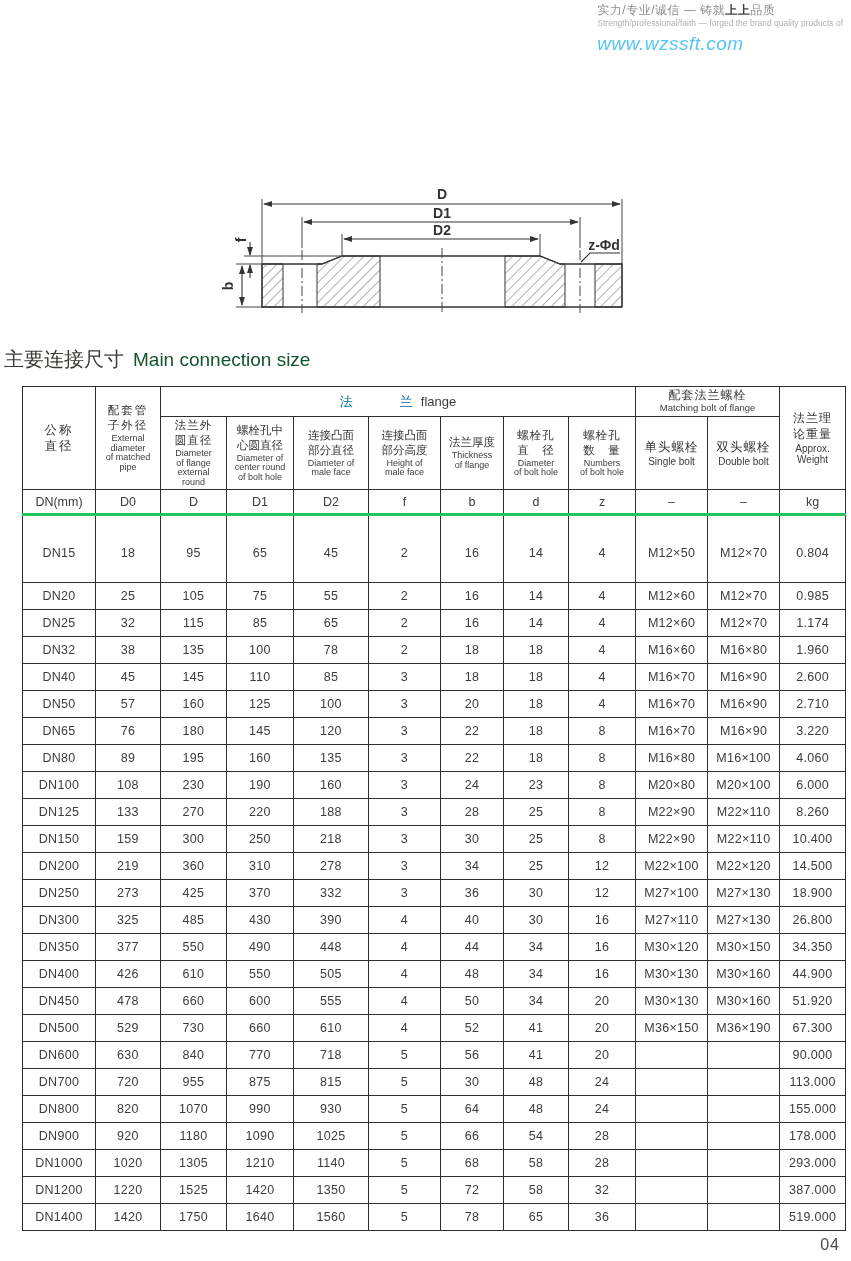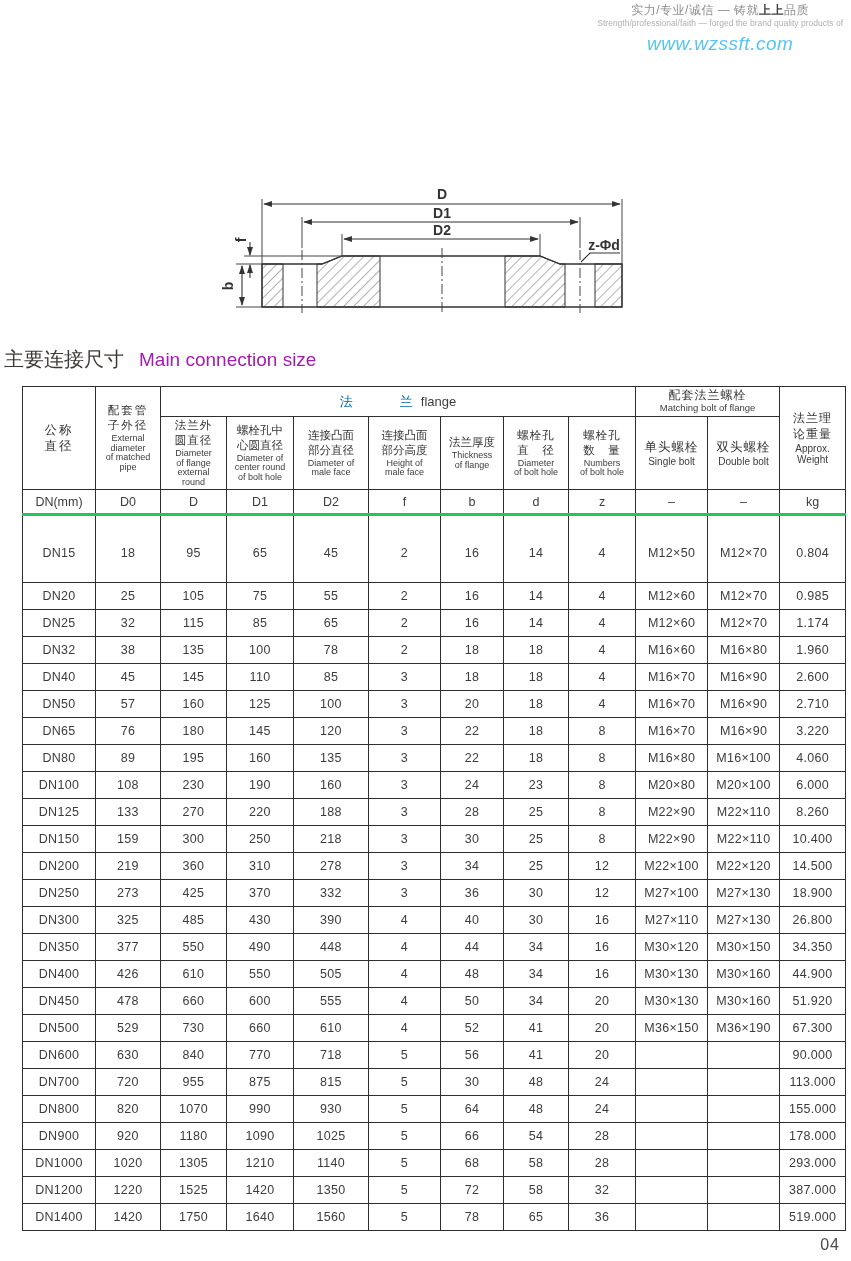--- a/index.html
+++ b/index.html
@@ -2,35 +2,35 @@
 <html><head>
 <meta charset="utf-8">
 <style>
   html,body{margin:0;padding:0;background:#fff;}
   .page{
     position:relative; width:851px; height:1261px; background:#fff;
     font-family:"Liberation Sans","DejaVu Sans",sans-serif; color:#3c3c3c;
     overflow:hidden; margin:0 auto;
   }
   
-  .brand-block{position:absolute; top:4px; right:8px; text-align:center; line-height:1.15;}
+  .brand-block{position:absolute; top:4px; right:8px; text-align:left; line-height:1.15;}
   .tl-cn{font-size:12px; color:#8d8d8d; letter-spacing:.5px;}
   .tl-cn .brand{color:#3f3f3f; font-weight:bold;}
   .tl-en{font-size:8.5px; color:#b0b0b0; margin-top:1px;}
   .website{font-size:19px; font-style:italic; color:#55c5f2; margin-top:4px; letter-spacing:.5px;}
   
   .title-block{position:absolute; left:5px; top:42px;}
   .title-cn{font-size:35px; color:#3d3835; letter-spacing:1px;}
   .subtitle{font-size:19px; color:#575250; margin-top:5px; letter-spacing:.3px;}
   
   .drawing{position:absolute; left:200px; top:182px;}
   .drawing text{fill:#333; font-weight:bold; font-size:14px; font-family:"Liberation Sans",sans-serif;}
   
   .section-title{position:absolute; left:4px; top:346px; font-size:20px; color:#3d3835;}
-  .section-title .en{margin-left:15px; font-size:19px; color:#a21caf;}
+  .section-title .en{margin-left:9px; font-size:19px; color:#14532d;}
   
   .spec-table{
     position:absolute; left:22px; top:386px; width:823px;
     border-collapse:collapse; table-layout:fixed; text-align:center;
   }
   .spec-table th,.spec-table td{border:1px solid #2e2e2e; padding:0; overflow:hidden;}
   .spec-table{border:1.5px solid #222;}
   .spec-table th{font-weight:normal; vertical-align:middle;}
   .h-group th{height:29px;}
   .h-label th{height:72px;}

